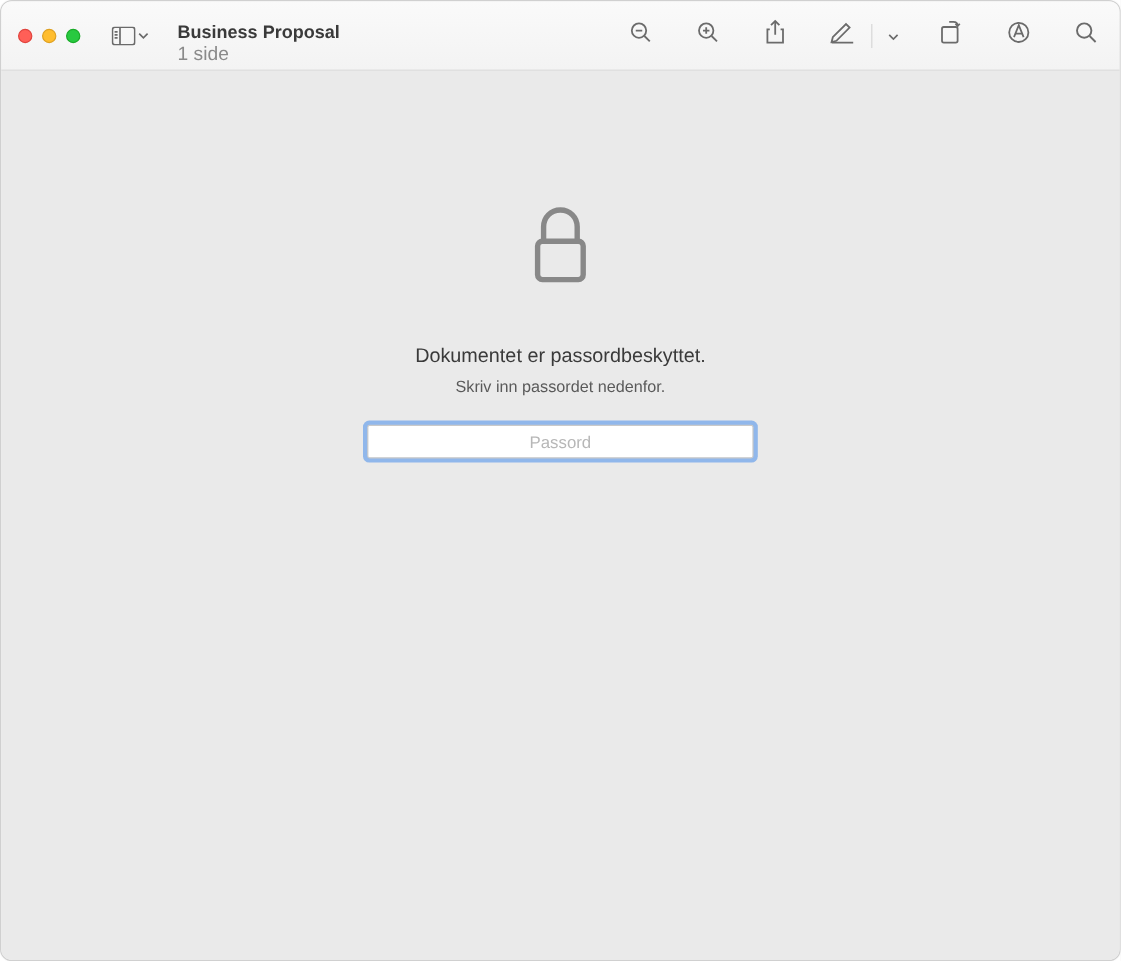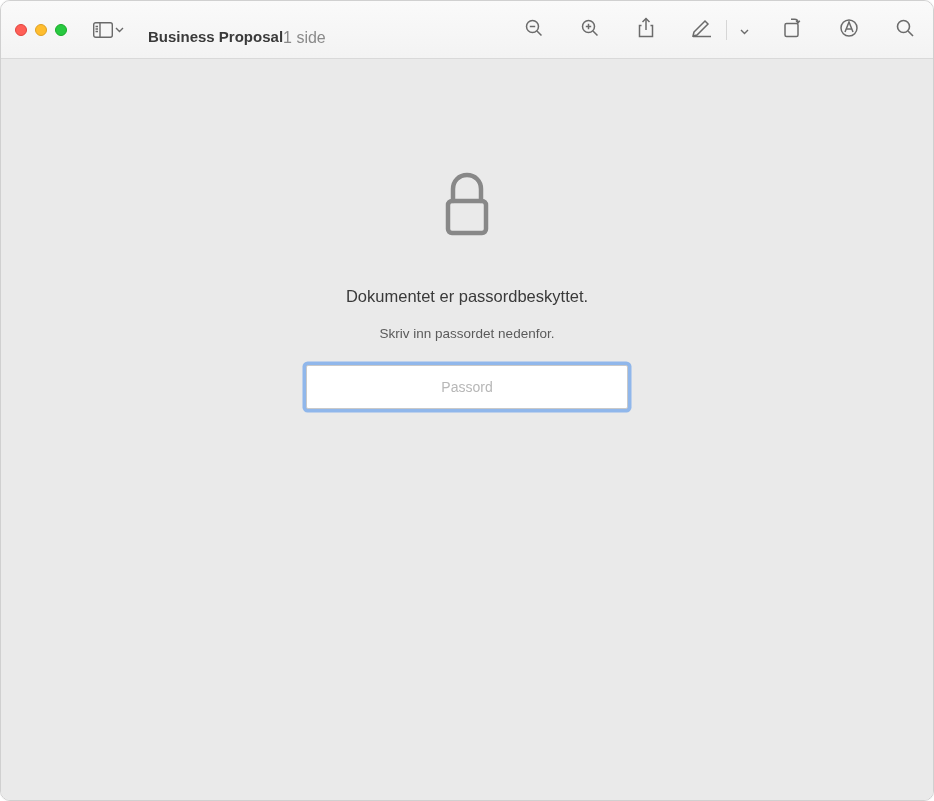--- a/index.html
+++ b/index.html
@@ -54,21 +54,21 @@
       align-items: center;
       gap: 2px;
       color: #6a6a6a;
       padding: 2px 4px;
       border-radius: 4px;
     }
     .sidebar-toggle svg { display: block; }
 
     .title-block {
       display: flex;
-      flex-direction: row;
+      flex-direction: column;
       margin-left: 10px;
       margin-right: auto;
       line-height: 1.15;
       margin-top: 16px;
     }
     .doc-title {
       font-size: 15px;
       font-weight: 700;
       color: #3a3a3a;
     }
@@ -111,31 +111,31 @@
       align-items: center;
       padding-top: 110px;
     }
     .lock-wrap {
       color: #888;
       margin-bottom: 42px;
     }
     .msg-primary {
       font-size: 16.5px;
       color: #3a3a3a;
-      margin-bottom: 20px;
+      margin-bottom: 8px;
       text-align: center;
     }
     .msg-secondary {
       font-size: 13.5px;
       color: #5a5a5a;
       margin-bottom: 24px;
     }
     .password-field {
       width: 322px;
-      height: 44px;
+      height: 28px;
       background: #ffffff;
       border: 1px solid #c9c9c9;
       border-radius: 2px;
       outline: none;
       box-shadow: 0 0 0 3.5px rgba(70, 140, 235, 0.55);
       font-size: 14px;
       text-align: center;
       color: #333;
     }
     .password-field::placeholder {

